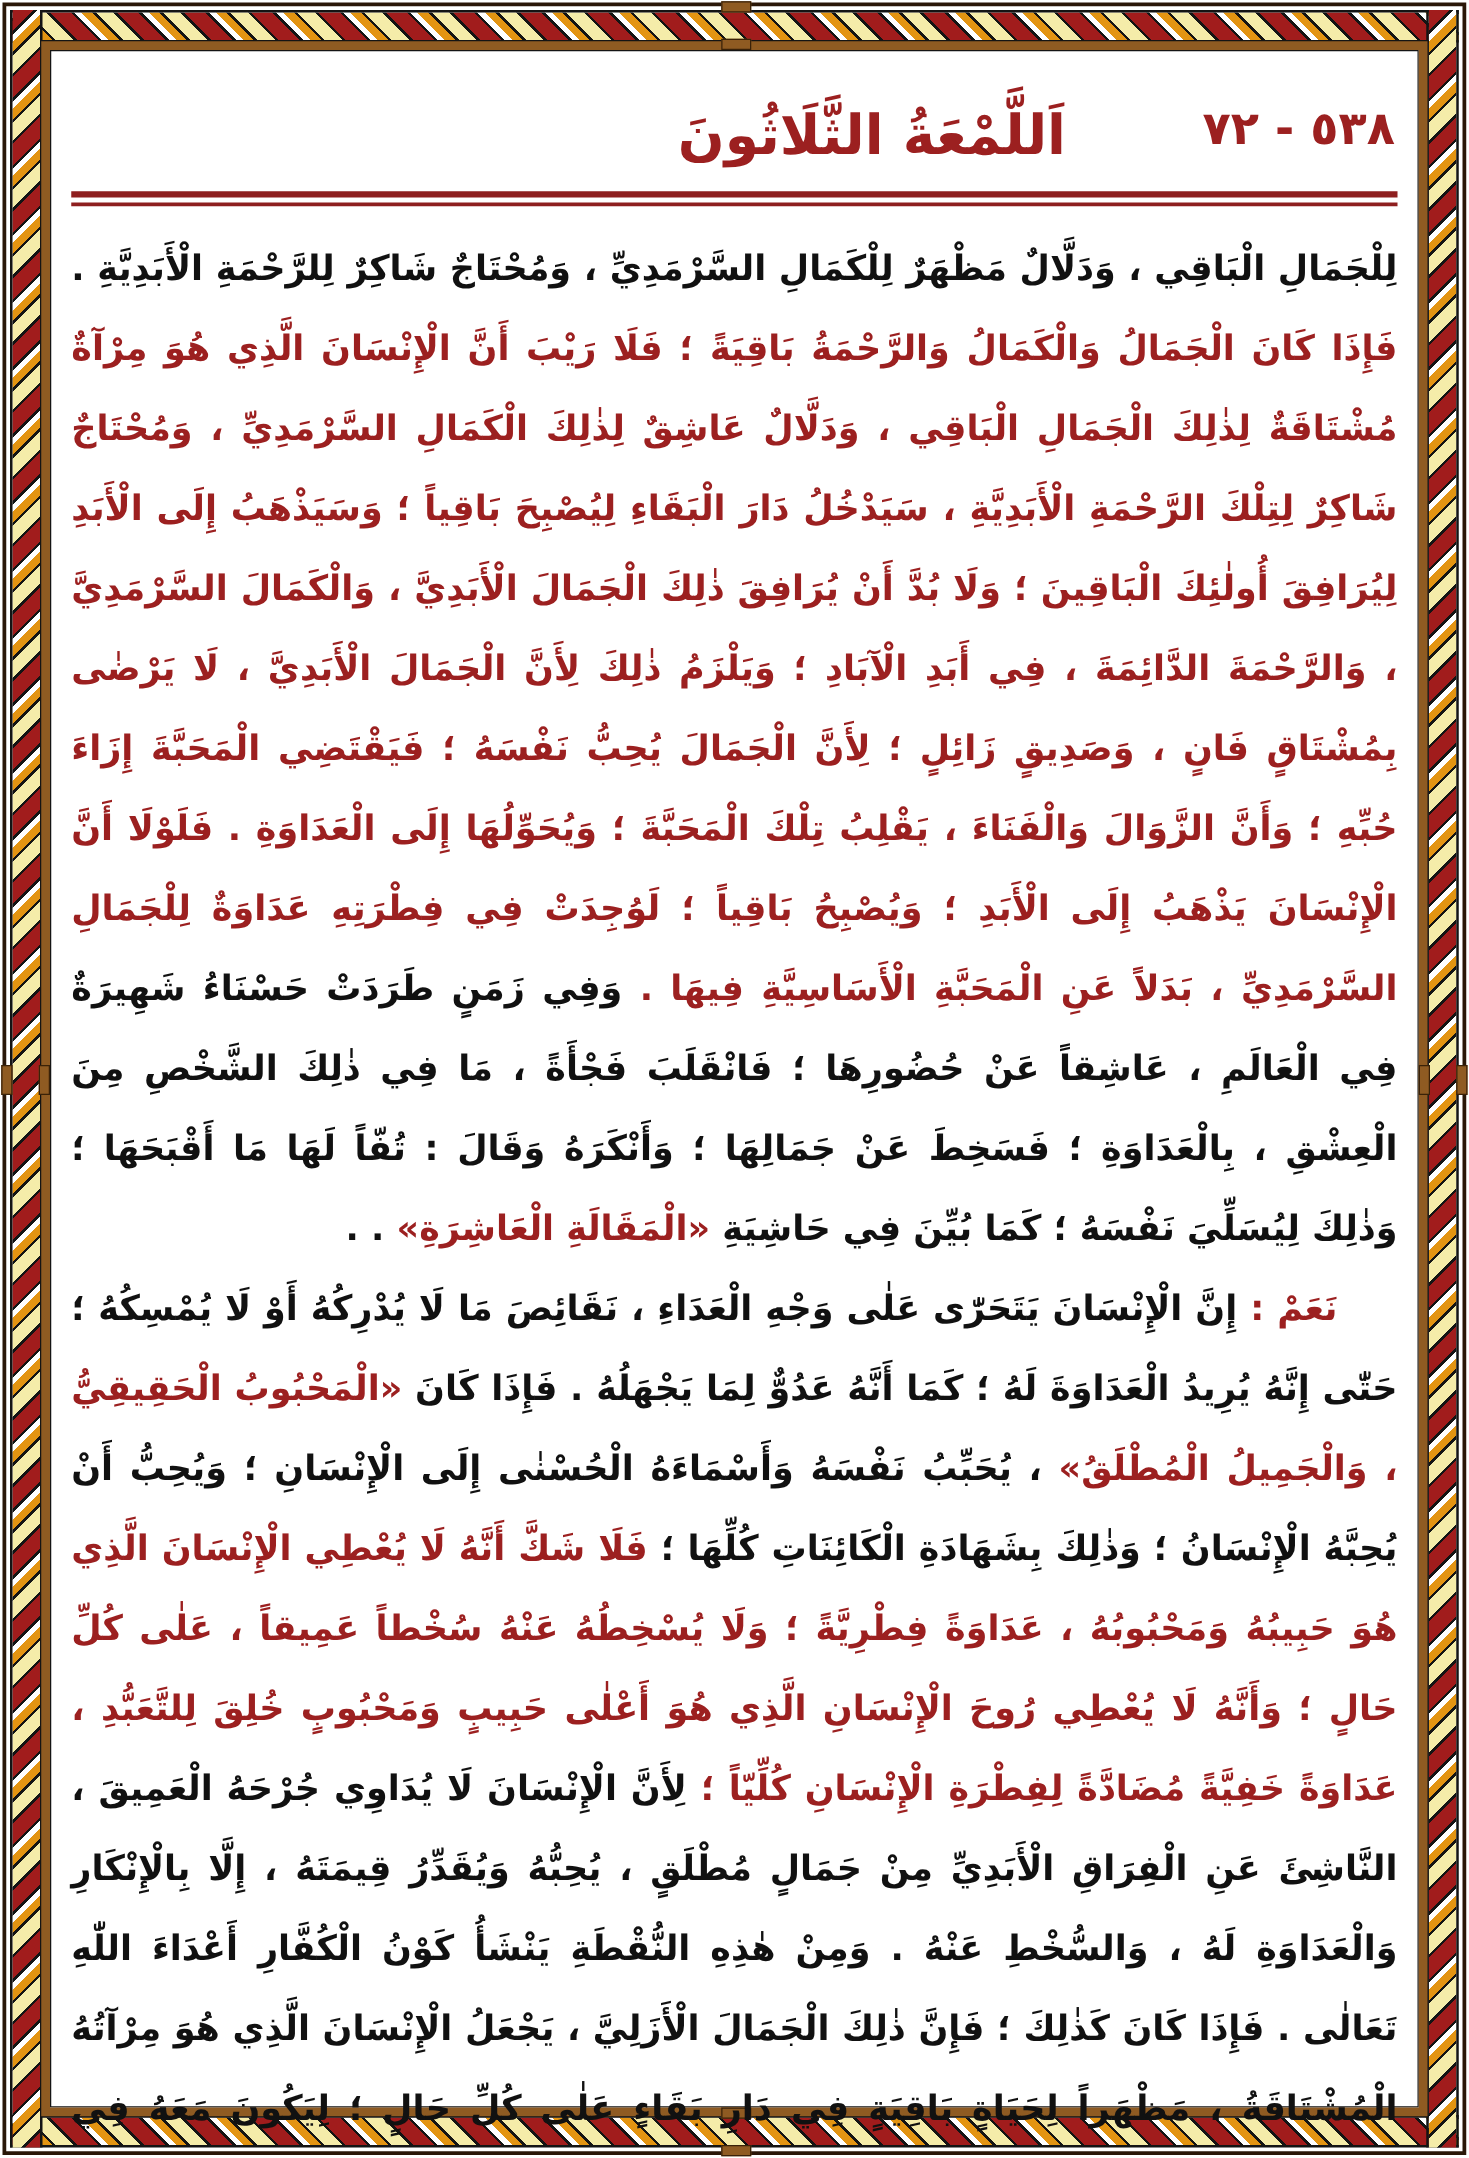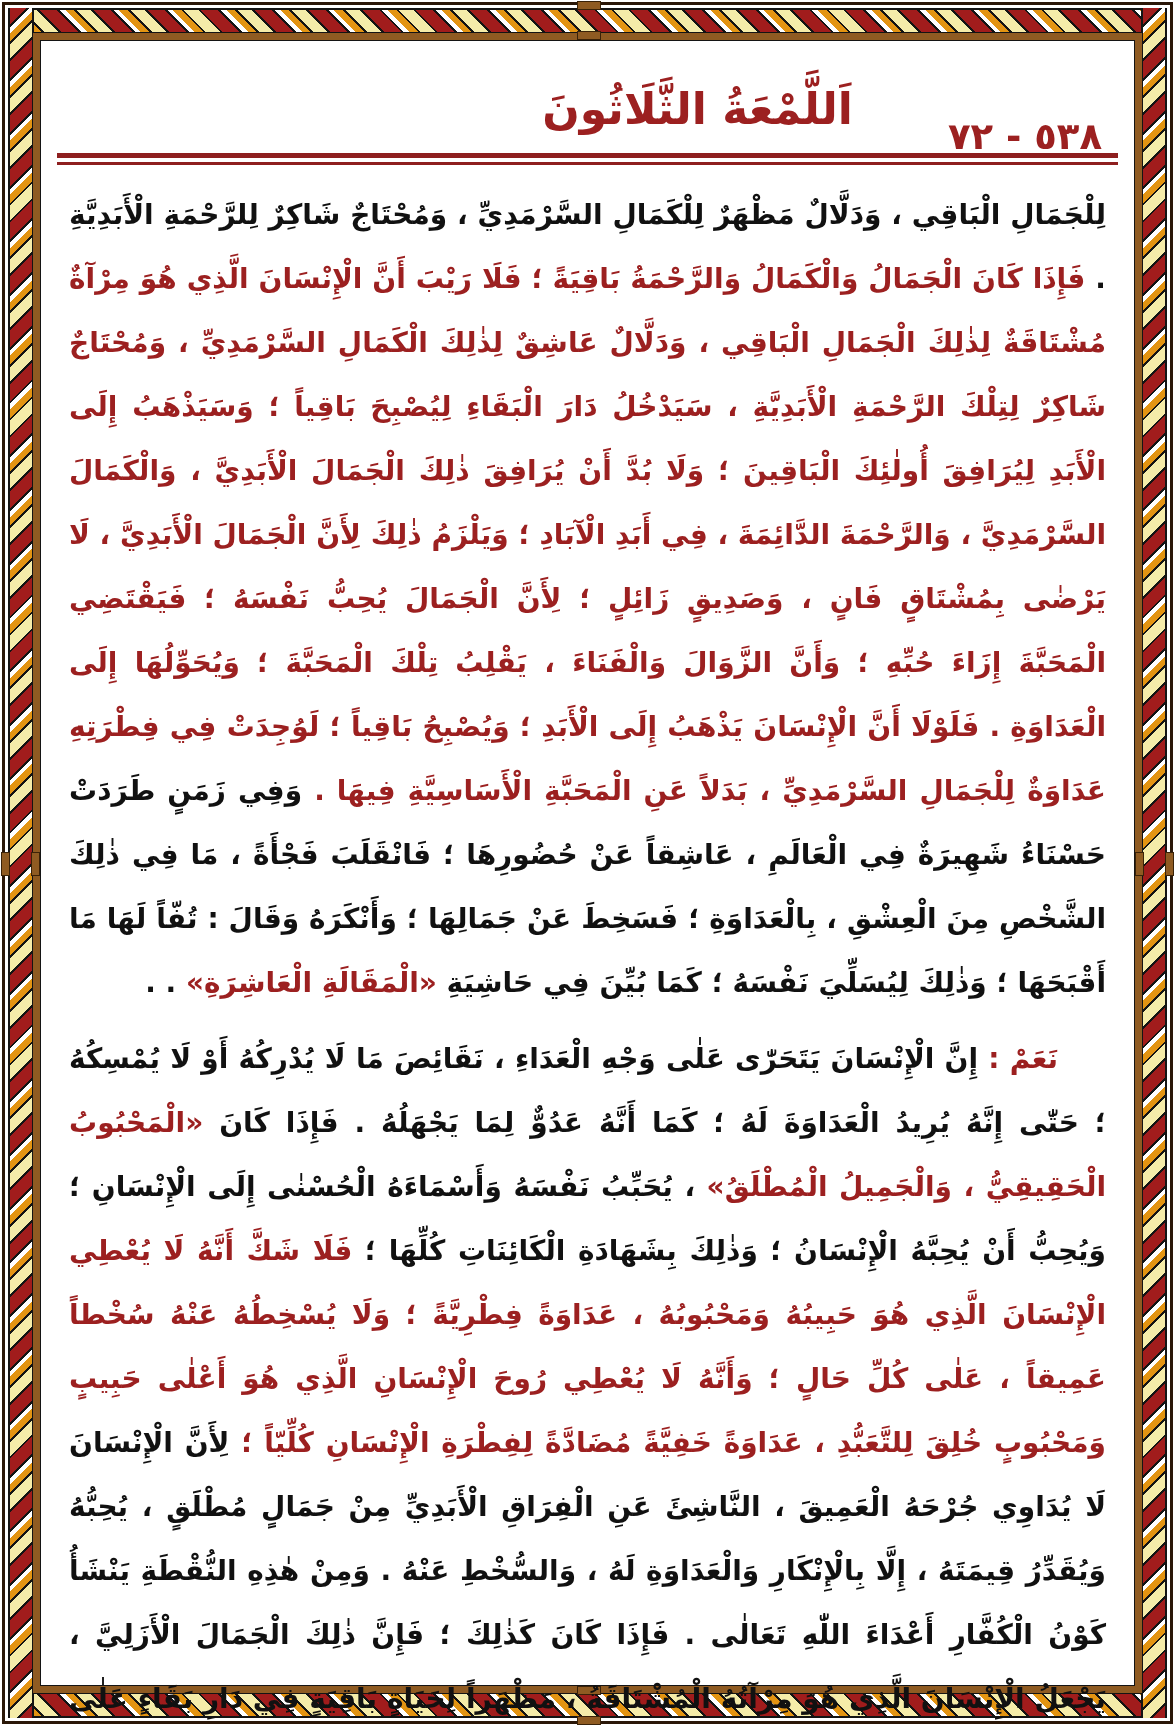--- a/index.html
+++ b/index.html
@@ -62,25 +62,24 @@
   .content {
     position: absolute; inset: 41px;
     padding: 40px 16px 0 16px;
     box-sizing: border-box;
   }
   .header {
     position: relative;
     height: 62px;
   }
   .page-number {
-    position: absolute; left: auto; right: 16px; top: 0;
+    position: absolute; left: auto; right: 2px; top: 0;
     color: var(--red, #9c2020);
     font-size: 37px; font-weight: bold;
     letter-spacing: 1px;
-    margin-top: 34px;
   }
   .page-title {
     position: absolute; right: 50%; top: 2px;
     transform: translateX(50%); margin-right: -110px;
     color: var(--red, #9c2020);
     font-size: 44px; font-weight: bold;
     white-space: nowrap;
   }
   .double-rule { margin-top: 10px; }
   .double-rule .r1 { height: 5px; background: #8e1f1f; }
@@ -88,21 +87,21 @@
   .double-rule .r2 { height: 3px; background: #8e1f1f; }
 
   .body-text {
     margin-top: 18px;
     font-size: 28px;
     font-weight: bold;
     line-height: 64px;
     text-align: justify;
     color: #111111;
   }
-  .body-text p { margin: 12px; }
+  .body-text p { margin: 0; }
   .body-text p.indent { text-indent: 48px; }
   .seg-red { color: var(--red, #9c2020); }
   .seg-black { color: #111111; }
 </style>
 </head>
 <body>
 
 <div class="page">
 
   <div class="outer-line"></div>

